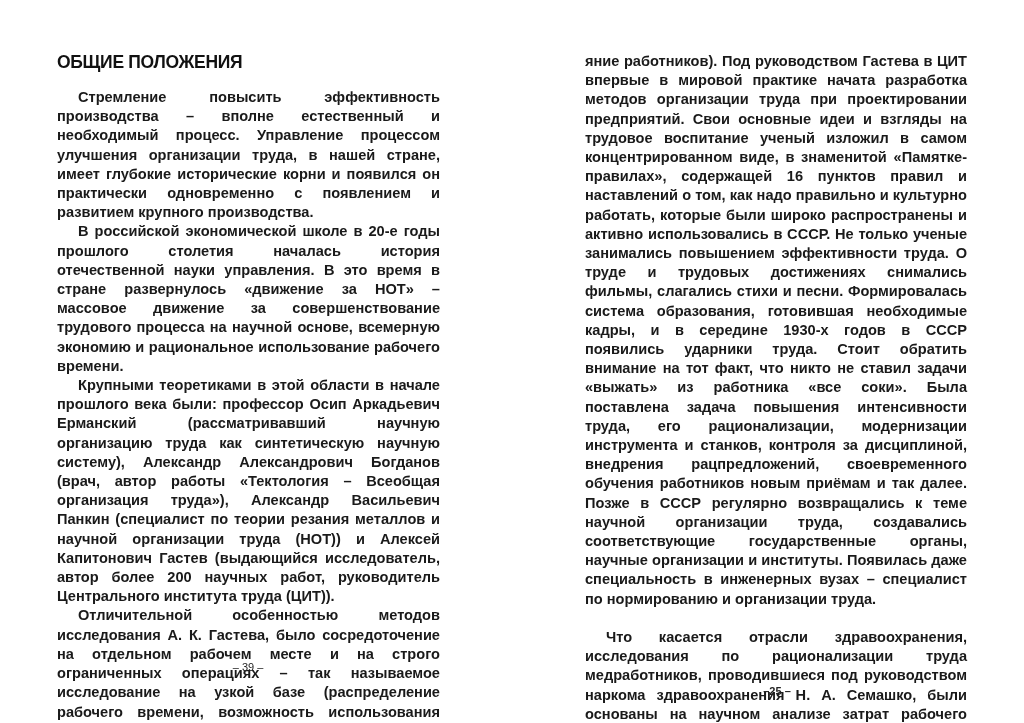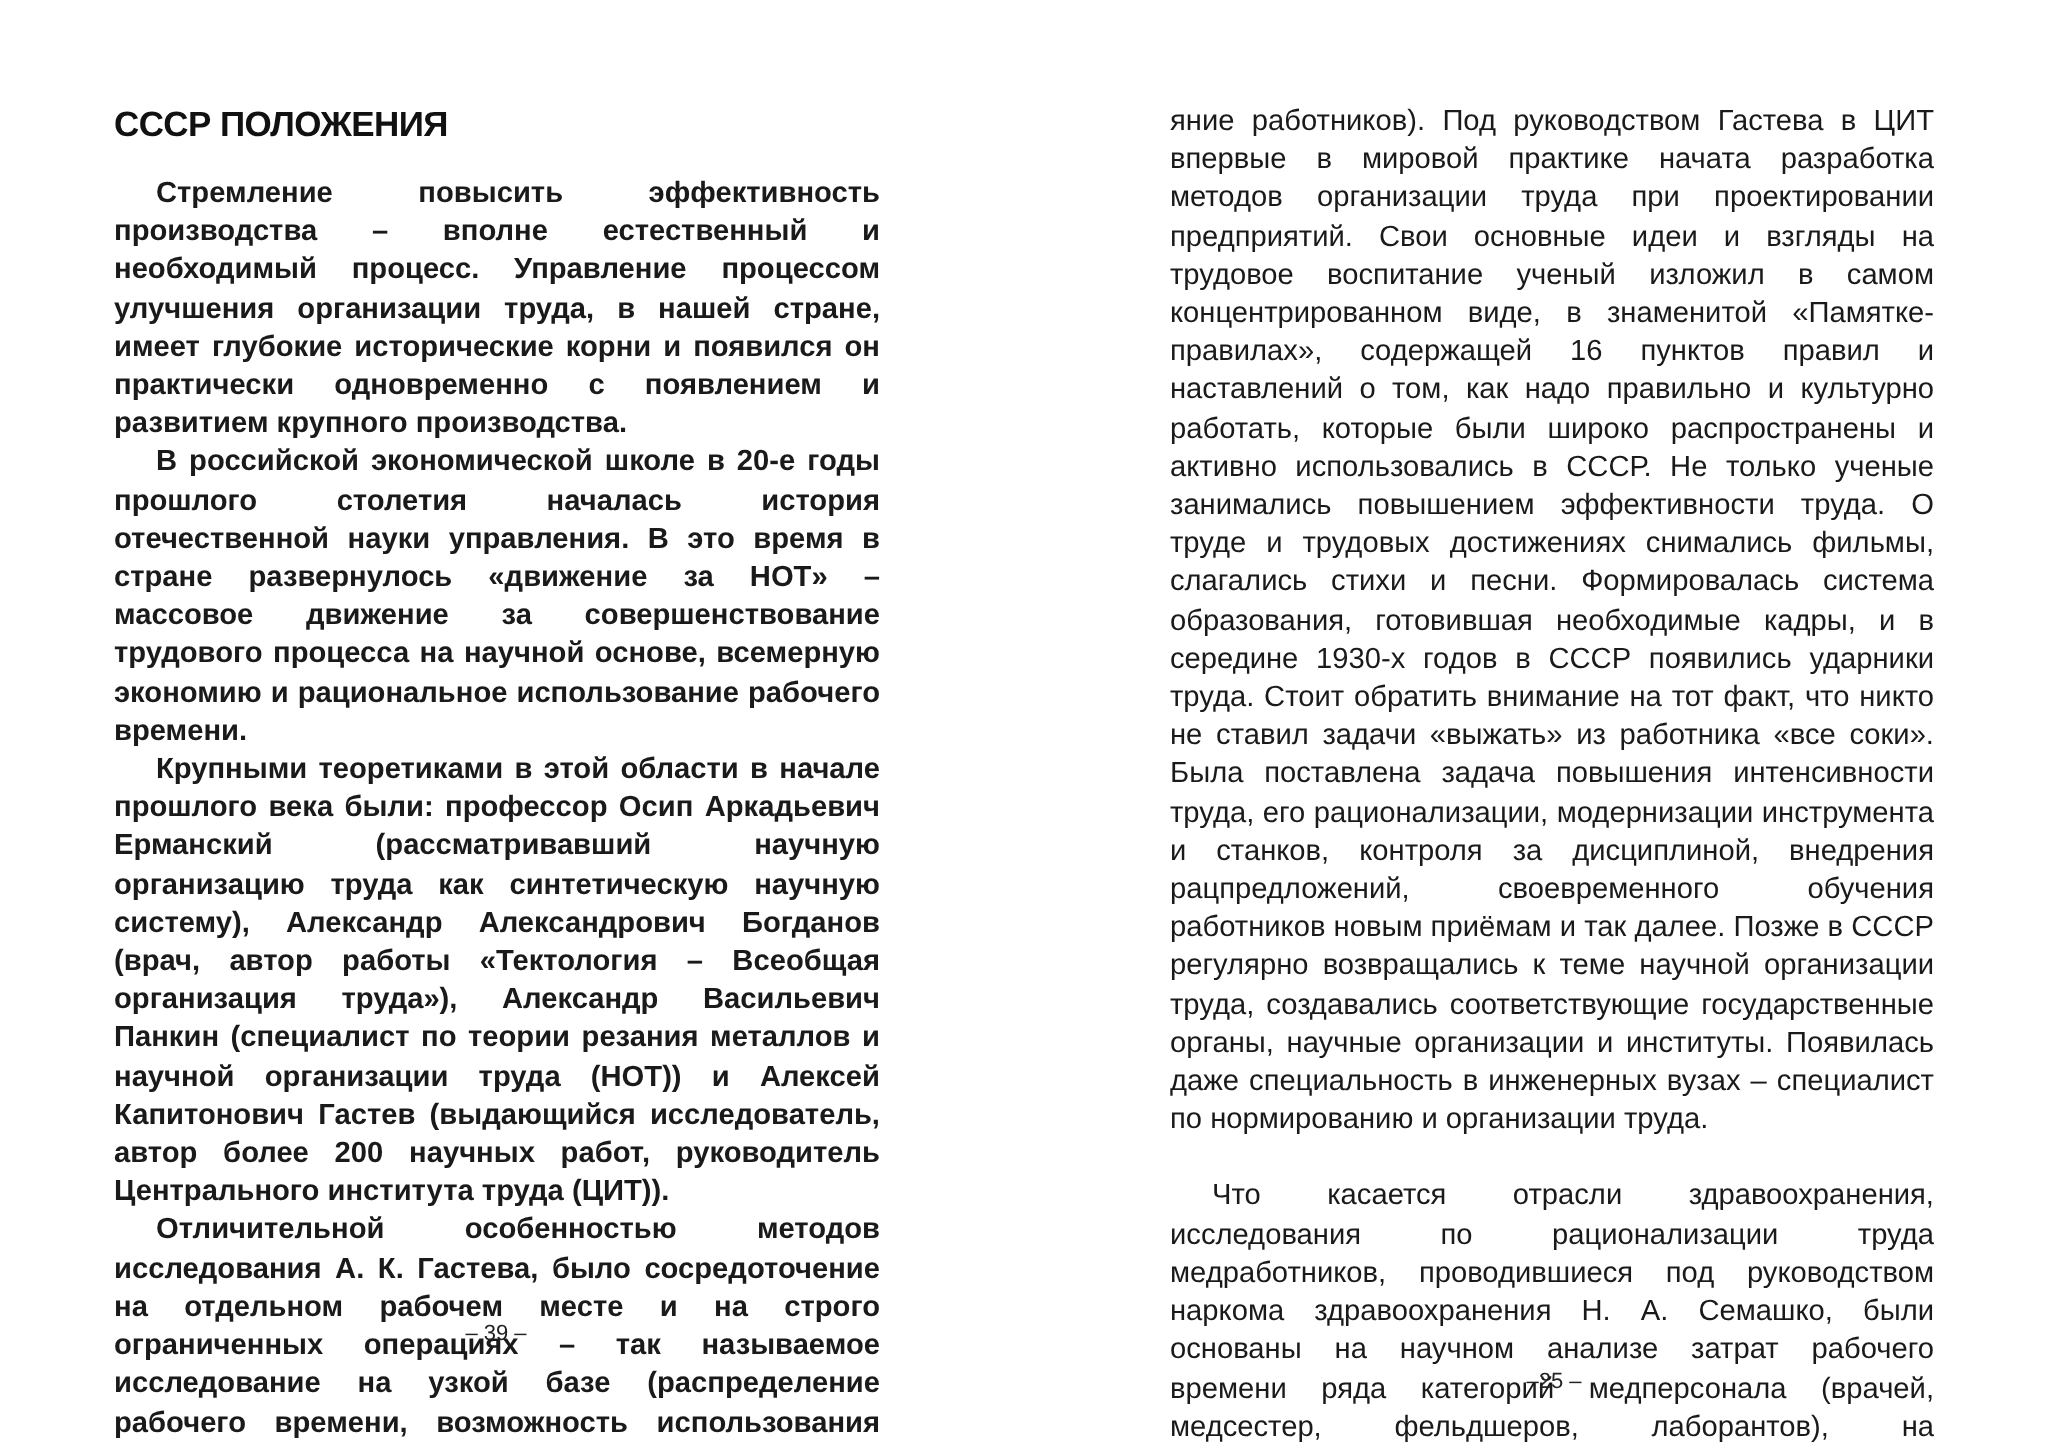--- a/index.html
+++ b/index.html
@@ -1,38 +1,38 @@
 <!DOCTYPE html>
 <html><head>
   <meta charset="utf-8">
   <style>
     html, body { margin: 0; padding: 0; background: #ffffff; }
     body { width: 1024px; height: 723px; position: relative; overflow: hidden;
            font-family: "Liberation Sans", "DejaVu Sans", sans-serif; color: #1a1a1a; }
     .page { position: absolute; top: 0; height: 723px; }
     .page.left { left: 0; width: 512px; }
-    .page.right { left: 512px; width: 512px; }
+    .page.right { left: 512px; width: 512px; font-weight: bold; }
     .heading { position: absolute; left: 57px; top: 52px; font-size: 17.5px; font-weight: bold;
                letter-spacing: -0.3px; color: #111; margin: 0; }
     .body-text { position: absolute; font-size: 14.6px; line-height: 19.2px; text-align: justify;
                  hyphens: manual; }
     .left .body-text { left: 57px; top: 88px; width: 383px; font-weight: bold; }
     .right .body-text { left: 73px; top: 52px; width: 382px; }
     .body-text p { margin: 0; text-indent: 21px; }
     .body-text p.cont { text-indent: 0; }
     .body-text p.gap { margin-top: 19px; }
     .page-number { position: absolute; top: 661px; font-size: 11px; color: #222; text-align: center; width: 100px; }
     .left .page-number { left: 198px; }
     .right .page-number { left: 215px; margin-top: 24px; }
   </style>
 </head>
 <body>
 
 <div class="page left">
-  <h1 class="heading">СССР ПОЛОЖЕНИЯ</h1>
+  <h1 class="heading">ОБЩИЕ ПОЛОЖЕНИЯ</h1>
   <div class="body-text">
     <p>Стремление повысить эффективность производства – вполне естественный и необходимый процесс. Управление процессом улучшения организации труда, в нашей стране, имеет глубокие исторические корни и появился он практически одновременно с появлением и развитием крупного производства.</p>
     <p>В российской экономической школе в 20-е годы прошлого столетия началась история отечественной науки управления. В это время в стране развернулось «движение за НОТ» – массовое движение за совершенствование трудового процесса на научной основе, всемерную экономию и рациональное использование рабочего времени.</p>
     <p>Крупными теоретиками в этой области в начале прошлого века были: профессор Осип Аркадьевич Ерманский (рассматривавший научную организацию труда как синтетическую научную систему), Александр Александрович Богданов (врач, автор работы «Тектология – Всеобщая организация труда»), Александр Васильевич Панкин (специалист по теории резания металлов и научной организации труда (НОТ)) и Алексей Капитонович Гастев (выдающийся исследователь, автор более 200 научных работ, руководитель Центрального института труда (ЦИТ)).</p>
     <p>Отличительной особенностью методов исследования А. К. Гастева, было сосредоточение на отдельном рабочем месте и на строго ограниченных операциях – так называемое исследование на узкой базе (распределение рабочего времени, возможность использования разных технических приспособлений и даже физическое и психологическое состо-</p>
   </div>
   <div class="page-number">– 39 –</div>
 </div>
 
 <div class="page right">

